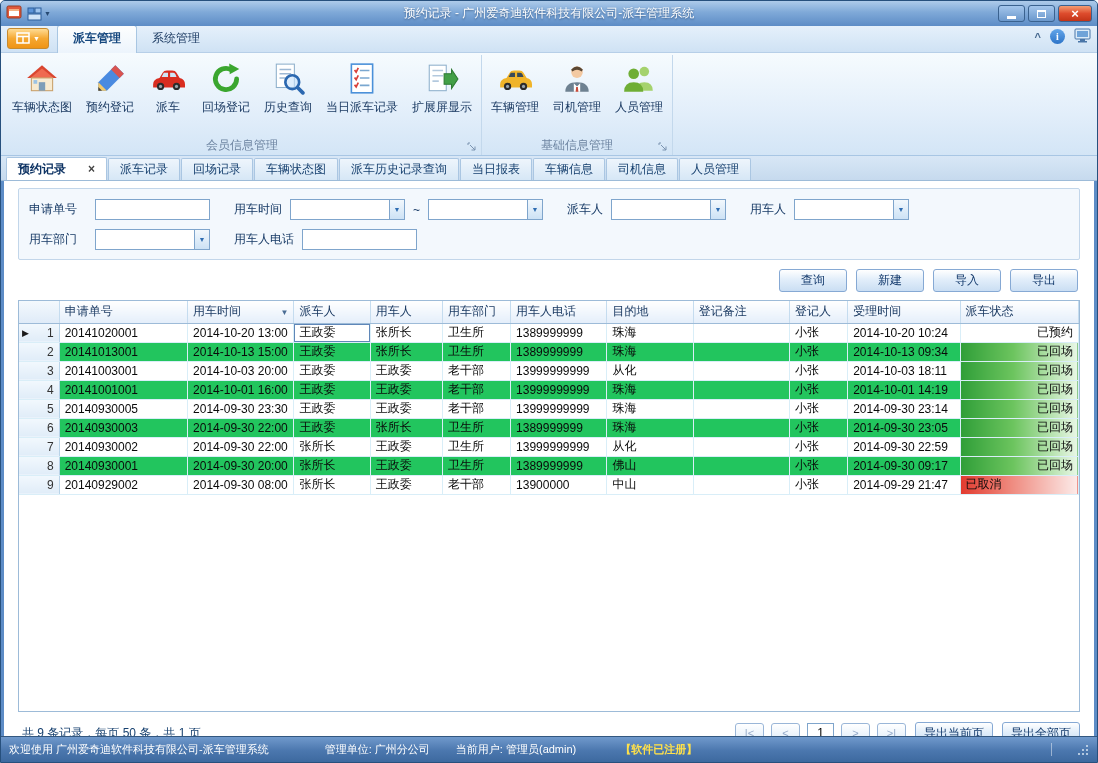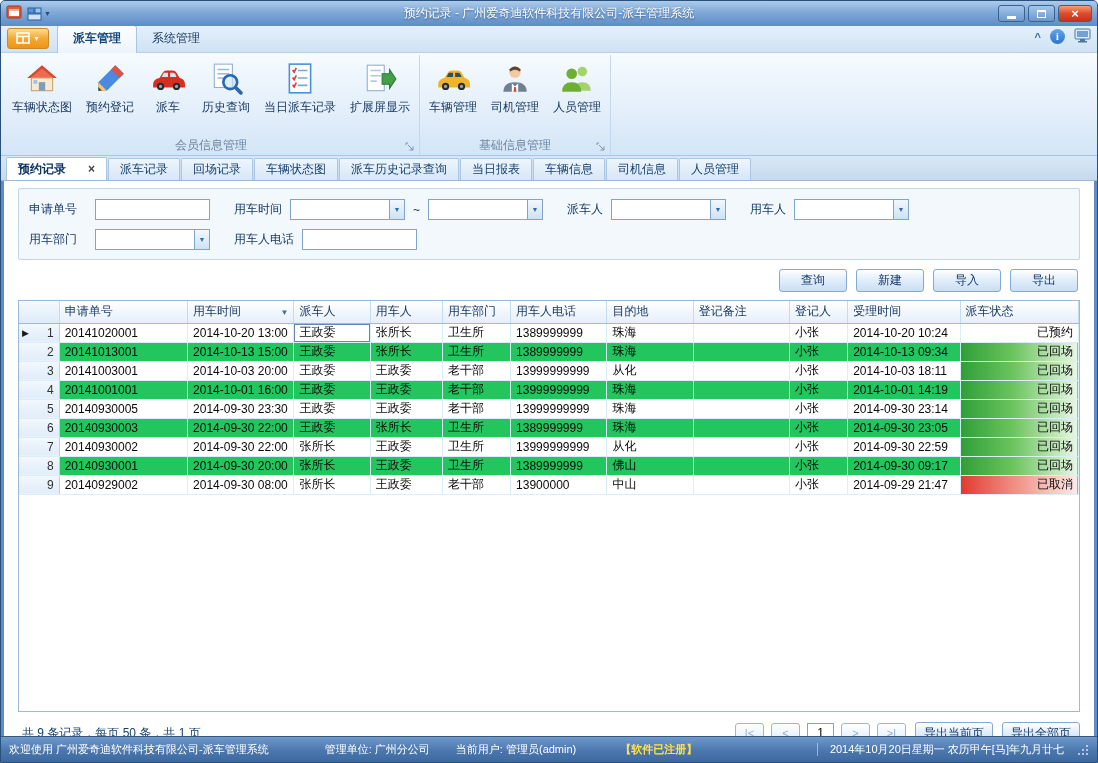--- a/index.html
+++ b/index.html
@@ -56,21 +56,21 @@
 .gridwrap{border:1px solid #9dbbd8;height:412px;overflow:hidden;background:#fff;flex:none}
 table.grid{border-collapse:collapse;table-layout:fixed;width:100%}
 .grid th{height:22px;background:linear-gradient(#ffffff,#e4eefa);border-right:1px solid #c5dcef;border-bottom:1px solid #9dbbd8;color:#1c3b63;font-weight:normal;text-align:left;padding:0 5px;font-size:12px;overflow:hidden;white-space:nowrap;cursor:default}
 .grid th.sel{background:linear-gradient(#f4f9fd,#dfebf8)}
 .grid td{height:19px;border-right:1px solid #d9eef8;border-bottom:1px solid #d9eef8;padding:0 5px;font-size:12px;color:#0a0a0a;white-space:nowrap;overflow:hidden;cursor:default}
 .grid td.alt{background:#22c55e}
 .grid td.sel{background:linear-gradient(#f2f8fd,#e0ecf8);border-right:1px solid #b9d3e8;text-align:right;color:#333;padding:0 5px;position:relative}
 .grid td.sel .cur{position:absolute;left:3px;top:4px;font-size:9px;color:#1a1a1a}
 .grid td.focused{box-shadow:inset 0 0 0 1px #5f87b8}
 .grid td.st-returned{background:linear-gradient(90deg,#2f9e38,#6cc45e 45%,#e9f7e6);text-align:right}
-.grid td.st-cancelled{background:linear-gradient(90deg,#e23a2e,#ef8d82 45%,#fcebe9);text-align:right}
+.grid td.st-cancelled{background:linear-gradient(90deg,#e23a2e,#ef8d82 45%,#fcebe9);}
 .grid td.st-reserved{text-align:right}
 .hfilter{float:right;color:#4a6c94;font-size:8px;margin-top:5px;cursor:pointer}
 
 .pagerow{display:flex;align-items:center;margin-top:8px;height:26px;flex:none}
 .psummary{color:#16406f;padding-left:4px}
 .pctrl{margin-left:auto;display:flex;align-items:center;gap:7px}
 .pbtn{width:29px;height:21px;border:1px solid #9ab6d8;border-radius:3px;background:linear-gradient(#ffffff,#ddebf9);color:#93a9c8;font-size:11px;font-family:inherit;padding:0;cursor:pointer}
 .pinput{width:27px;height:20px;border:1px solid #7fa5cc;text-align:center;font-size:12px;font-family:inherit}
 .pexp{width:78px;height:22px;border:1px solid #86a9d4;border-radius:3px;background:linear-gradient(#ffffff,#e2eefa 45%,#cadef3);color:#11386b;font-size:12px;font-family:inherit;margin-left:2px;cursor:pointer}
 
@@ -175,20 +175,29 @@
                 <path d="M2 21 q0 -5 6 -6 l3 -5 q1 -2 4 -2 h5 q3 0 4 2 l3 5 q5 1 5 6 v3 H2 z" fill="#d92d20"></path>
                 <path d="M12 10 h4 v4 h-6 z" fill="#cfe6f5"></path>
                 <path d="M18 10 h3 q1.5 0 2 1.5 l1 2.5 h-6 z" fill="#cfe6f5"></path>
                 <circle cx="9" cy="23" r="3.4" fill="#2b2b2b"></circle>
                 <circle cx="9" cy="23" r="1.5" fill="#9aa5ad"></circle>
                 <circle cx="24" cy="23" r="3.4" fill="#2b2b2b"></circle>
                 <circle cx="24" cy="23" r="1.5" fill="#9aa5ad"></circle>
               </svg>
             </span>
           <span>派车</span>
+        </div>
+        <div class="rbtn">
+          <span>
+              <svg viewBox="0 0 32 32">
+                <path d="M26 16 A10 10 0 1 1 20.8 7.2" fill="none" stroke="#3aa62f" stroke-width="4.5" stroke-linecap="round"></path>
+                <polygon points="19,1.5 28.5,6.5 19.5,11.5" fill="#3aa62f"></polygon>
+              </svg>
+            </span>
+          <span>回场登记</span>
         </div>
         <div class="rbtn">
           <span>
               <svg viewBox="0 0 32 32">
                 <rect x="5" y="2" width="17" height="22" fill="#fff" stroke="#8fb0cc"></rect>
                 <line x1="8" y1="7" x2="19" y2="7" stroke="#9db8d4" stroke-width="1.5"></line>
                 <line x1="8" y1="11" x2="19" y2="11" stroke="#9db8d4" stroke-width="1.5"></line>
                 <line x1="8" y1="15" x2="14" y2="15" stroke="#9db8d4" stroke-width="1.5"></line>
                 <circle cx="20" cy="19" r="6.5" fill="rgba(200,225,250,.6)" stroke="#2c68b0" stroke-width="2.5"></circle>
                 <line x1="25" y1="24" x2="30" y2="29" stroke="#2c68b0" stroke-width="3.5" stroke-linecap="round"></line>
@@ -534,21 +543,20 @@
       </div>
     </div>
   </div>
 
   <div class="statusbar">
     <span>欢迎使用 广州爱奇迪软件科技有限公司-派车管理系统</span>
     <span class="sb-org">管理单位: 广州分公司</span>
     <span class="sb-user">当前用户: 管理员(admin)</span>
     <span class="sb-reg">【软件已注册】</span>
     <span class="sb-sep"></span>
-    <span>2014年10月20日星期一 农历甲午[马]年九月廿七</span>
     <span class="sb-grip">
       <svg width="11" height="11" viewBox="0 0 11 11">
           <circle cx="9" cy="2" r="1" fill="#d7e4f2"></circle>
           <circle cx="9" cy="6" r="1" fill="#d7e4f2"></circle>
           <circle cx="9" cy="10" r="1" fill="#d7e4f2"></circle>
           <circle cx="5" cy="6" r="1" fill="#d7e4f2"></circle>
           <circle cx="5" cy="10" r="1" fill="#d7e4f2"></circle>
           <circle cx="1" cy="10" r="1" fill="#d7e4f2"></circle>
         </svg>
     </span>

